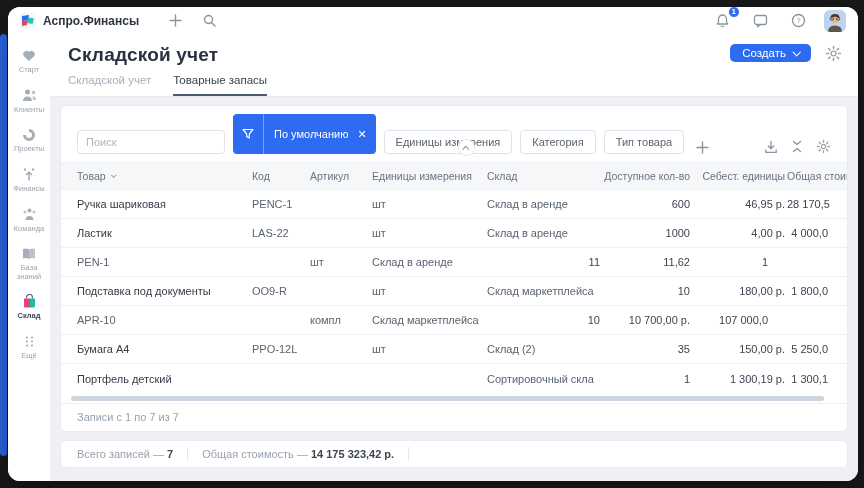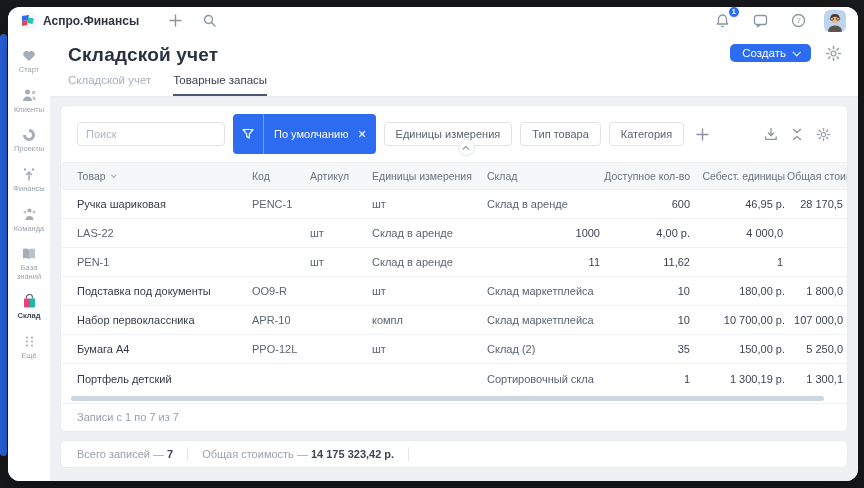--- a/index.html
+++ b/index.html
@@ -48,21 +48,21 @@
   .icon-btn { background:none; border:none; color:#9aa3ae; cursor:pointer; display:flex; align-items:center; justify-content:center; padding:0; }
   .tabs { display:flex; gap:22px; margin-top:8px; }
   .tab { font-size:11.5px; color:#a8b0bb; padding-bottom:8px; border-bottom:2px solid transparent; cursor:pointer; }
   .tab.active { color:#3a4150; border-bottom-color:#4a5878; }
 
   
   .content { flex:1; padding:8px 10px 10px; display:flex; flex-direction:column; min-height:0; }
   .card { background:#fff; border:1px solid #e8ebef; border-radius:6px; }
   .table-card { position:relative; display:flex; flex-direction:column; }
 
-  .filter-row { display:flex; align-items:center; gap:8px; padding:8px 14px 8px 16px; }
+  .filter-row { display:flex; align-items:flex-end; gap:8px; padding:8px 14px 8px 16px; }
   .search-input { width:148px; height:24px; border:1px solid #dfe3e8; border-radius:4px; padding:0 8px;
                   font-size:11px; font-family:inherit; color:#3a4150; outline:none; }
   .search-input::placeholder { color:#aeb6c0; }
   .chip-active { background:#2d6bf0; color:#fff; height:40px; border-radius:4px; display:flex; align-items:center;
                  font-size:11px; cursor:pointer; overflow:hidden; }
   .chip-active .funnel-seg { padding:0 9px; height:100%; display:flex; align-items:center; border-right:1px solid rgba(255,255,255,.35); }
   .chip-active .lbl { padding:0 6px 0 10px; }
   .chip-active .x { padding:0 9px 0 3px; font-size:11px; }
   .chip { background:#fff; border:1px solid #dfe3e8; border-radius:4px; height:24px; padding:0 11px;
           font-size:11px; color:#5a6472; font-family:inherit; cursor:pointer; }
@@ -82,21 +82,21 @@
   .thead { background:#f6f7f9; border-top:1px solid #eef0f3; border-bottom:1px solid #eef0f3; }
   .thead .trow { height:26px; }
   .th { font-size:10.5px; color:#6b7380; white-space:nowrap; overflow:hidden; display:flex; align-items:center; gap:5px; }
   .th.num { justify-content:flex-end; padding-right:2px; }
   .th .chev { width:4px; height:4px; border-color:#9aa3ae; }
   .tbody .trow { height:29px; border-bottom:1px solid #eef0f3; cursor:pointer; }
   .tbody .trow:last-child { border-bottom:none; }
   .td { white-space:nowrap; overflow:hidden; color:#5a6472; }
   .td.c0 { color:#343b47; }
   .td.num { text-align:right; color:#3d4452; padding-right:2px; }
-  .td.c7 { padding-right:4px; }
+  .td.c7 { padding-right:19px; }
 
   .hscroll { height:5px; margin:3px 8px 2px 10px; }
   .hscroll .thumb { height:5px; width:98%; background:#ccd6e1; border-radius:3px; }
   .records { border-top:1px solid #eef0f3; padding:7px 16px 8px; font-size:11px; color:#98a1ad; }
 
   .summary-bar { margin-top:8px; height:28px; display:flex; align-items:center; padding:0 16px; font-size:11px; flex:0 0 auto; }
   .sum-item { color:#98a1ad; }
   .sum-item b { color:#3d4452; }
   .sum-div { width:1px; height:14px; background:#e3e7ec; margin:0 14px; }
 
@@ -293,22 +293,22 @@
               <span class="funnel-seg">
                 <svg width="12" height="12" viewBox="0 0 12 12">
                     <path d="M1 1.5h10L7.3 6v4L4.7 8.6V6Z" fill="none" stroke="#fff" stroke-width="1.2" stroke-linejoin="round"></path>
                   </svg>
               </span>
               <span class="lbl">По умолчанию</span>
               <span class="x">✕</span>
             </span>
             <span style="display:flex;gap:8px;">
                 <button class="chip">Единицы измерения</button>
+                <button class="chip">Категория</button>
                 <button class="chip">Тип товара</button>
-                <button class="chip">Категория</button>
               </span>
             <button class="icon-btn add-filter">
               <svg width="13" height="13" viewBox="0 0 13 13">
                   <path d="M6.5 1v11M1 6.5h11" stroke="#8b94a1" stroke-width="1.4" stroke-linecap="round"></path>
                 </svg>
             </button>
             <span class="fr-spacer"></span>
             <span class="fr-icons">
               <button class="icon-btn">
                 <svg width="14" height="14" viewBox="0 0 14 14">
@@ -379,20 +379,21 @@
                   <div class="td c0">Ручка шариковая</div>
                   <div class="td c1">PENC-1</div>
                   <div class="td c2"></div>
                   <div class="td c3">шт</div>
                   <div class="td c4">Склад в аренде</div>
                   <div class="td c5 num">600</div>
                   <div class="td c6 num">46,95 р.</div>
                   <div class="td c7 num">28 170,5</div>
                 </div>
                 <div class="trow">
+                  <div class="td c0">Ластик</div>
                   <div class="td c1">LAS-22</div>
                   <div class="td c2"></div>
                   <div class="td c3">шт</div>
                   <div class="td c4">Склад в аренде</div>
                   <div class="td c5 num">1000</div>
                   <div class="td c6 num">4,00 р.</div>
                   <div class="td c7 num">4 000,0</div>
                 </div>
                 <div class="trow">
                   <div class="td c1">PEN-1</div>
@@ -407,21 +408,20 @@
                   <div class="td c0">Подставка под документы</div>
                   <div class="td c1">OO9-R</div>
                   <div class="td c2"></div>
                   <div class="td c3">шт</div>
                   <div class="td c4">Склад маркетплейса</div>
                   <div class="td c5 num">10</div>
                   <div class="td c6 num">180,00 р.</div>
                   <div class="td c7 num">1 800,0</div>
                 </div>
                 <div class="trow">
-                  <div class="td c0">Набор первоклассника</div>
                   <div class="td c1">APR-10</div>
                   <div class="td c2"></div>
                   <div class="td c3">компл</div>
                   <div class="td c4">Склад маркетплейса</div>
                   <div class="td c5 num">10</div>
                   <div class="td c6 num">10 700,00 р.</div>
                   <div class="td c7 num">107 000,0</div>
                 </div>
                 <div class="trow">
                   <div class="td c0">Бумага А4</div>

